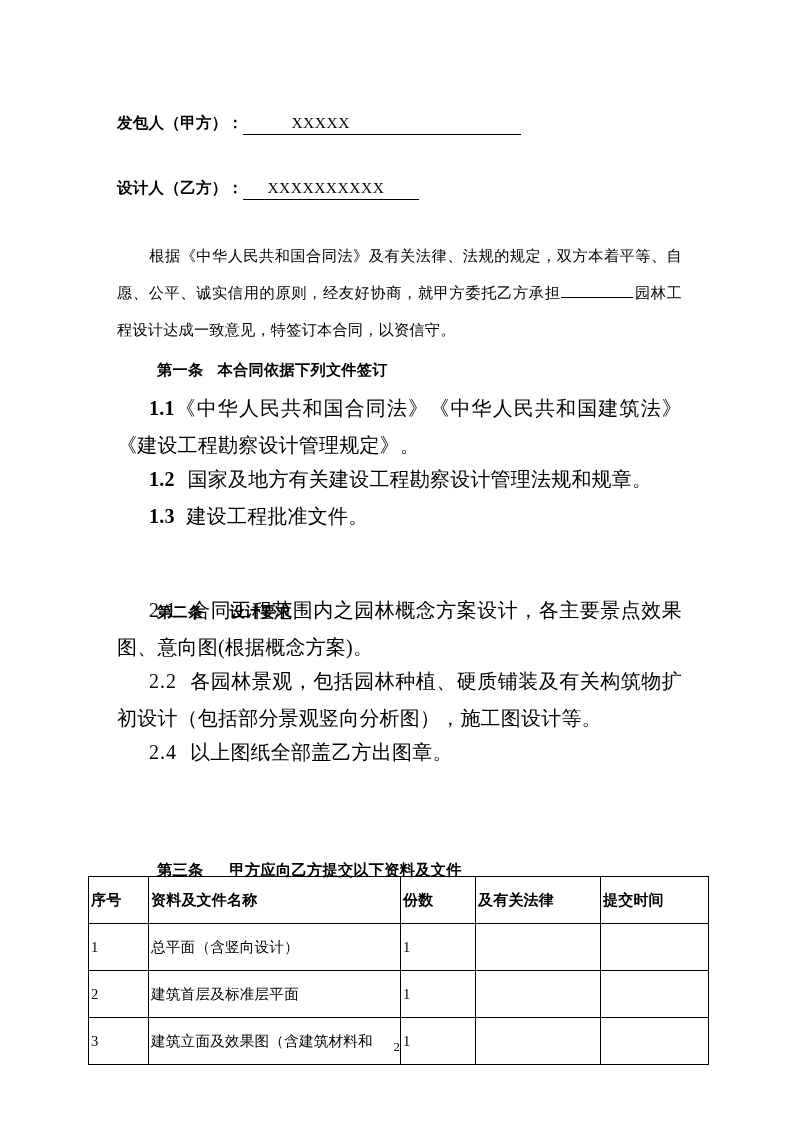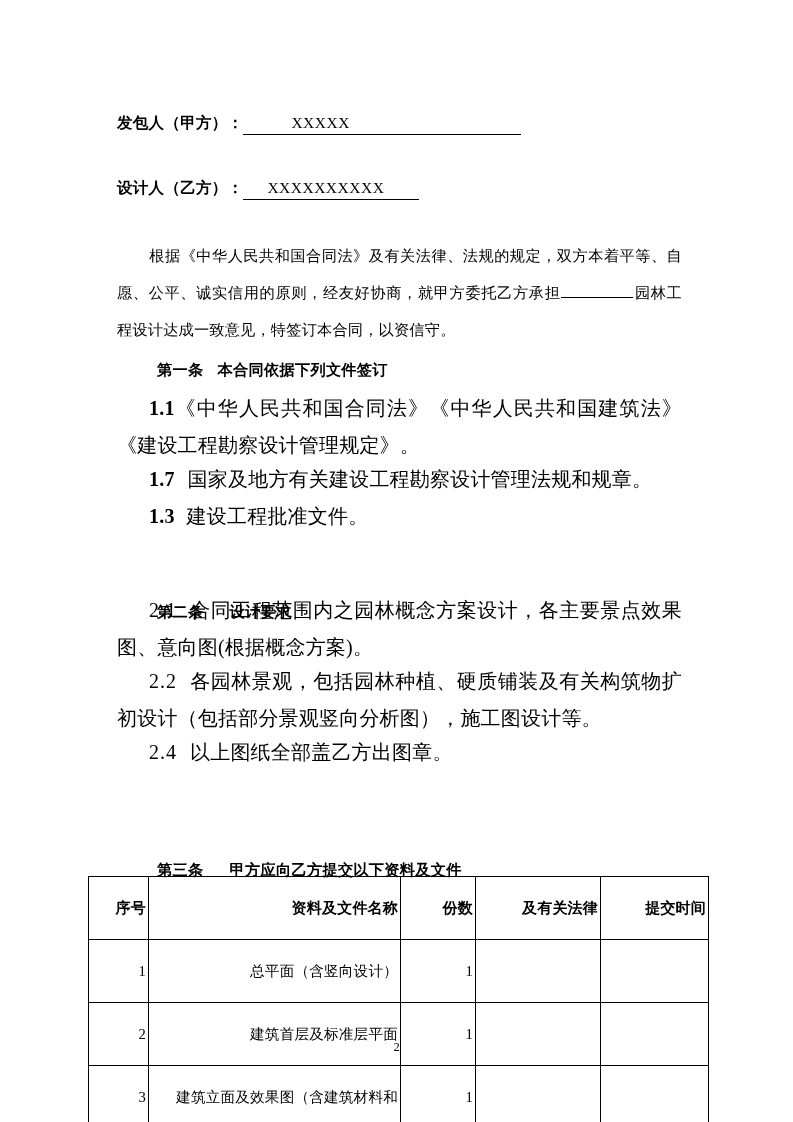--- a/index.html
+++ b/index.html
@@ -111,25 +111,25 @@
     position: absolute;
     left: 88px;
     top: 876px;
     width: 620px;
     border-collapse: collapse;
     table-layout: fixed;
   }
   .doc-table td, .doc-table th {
     border: 1.2px solid #000000;
     height: 38px;
-    text-align: right;
+    text-align: left;
     vertical-align: middle;
     font-size: 14.6px;
     font-weight: normal;
-    padding: 12px 2px;
+    padding: 4px 2px;
     letter-spacing: 0.2px;
     overflow: hidden;
     white-space: nowrap;
   }
   .doc-table thead td { font-weight: bold; font-size: 15px; }
   .col-seq  { width: 60px; }
   .col-name { width: 252px; }
   .col-qty  { width: 75px; }
   .col-req  { width: 125px; }
   .col-time { width: 108px; }
@@ -164,21 +164,21 @@
 
   <div class="section-heading" style="top:360px;">
     <span>第一条</span><span class="gap-sm"></span><span>本合同依据下列文件签订</span>
   </div>
 
   <div class="clause" style="top:390px;">
     <span class="num-b">1.1</span><span>《中华人民共和国合同法》《中华人民共和国建筑法》《建设工程勘察设计管理规定》。</span>
   </div>
 
   <div class="clause" style="top:461px;">
-    <span class="num-b">1.7</span><span class="sp-1"></span><span>国家及地方有关建设工程勘察设计管理法规和规章。</span>
+    <span class="num-b">1.2</span><span class="sp-1"></span><span>国家及地方有关建设工程勘察设计管理法规和规章。</span>
   </div>
 
   <div class="clause" style="top:498px;">
     <span class="num-b">1.3</span><span class="sp-2"></span><span>建设工程批准文件。</span>
   </div>
 
   <div class="section-heading" style="top:558px;margin-top:44px;">
     <span>第二条</span><span class="gap-lg"></span><span>设计要求</span>
   </div>
 

